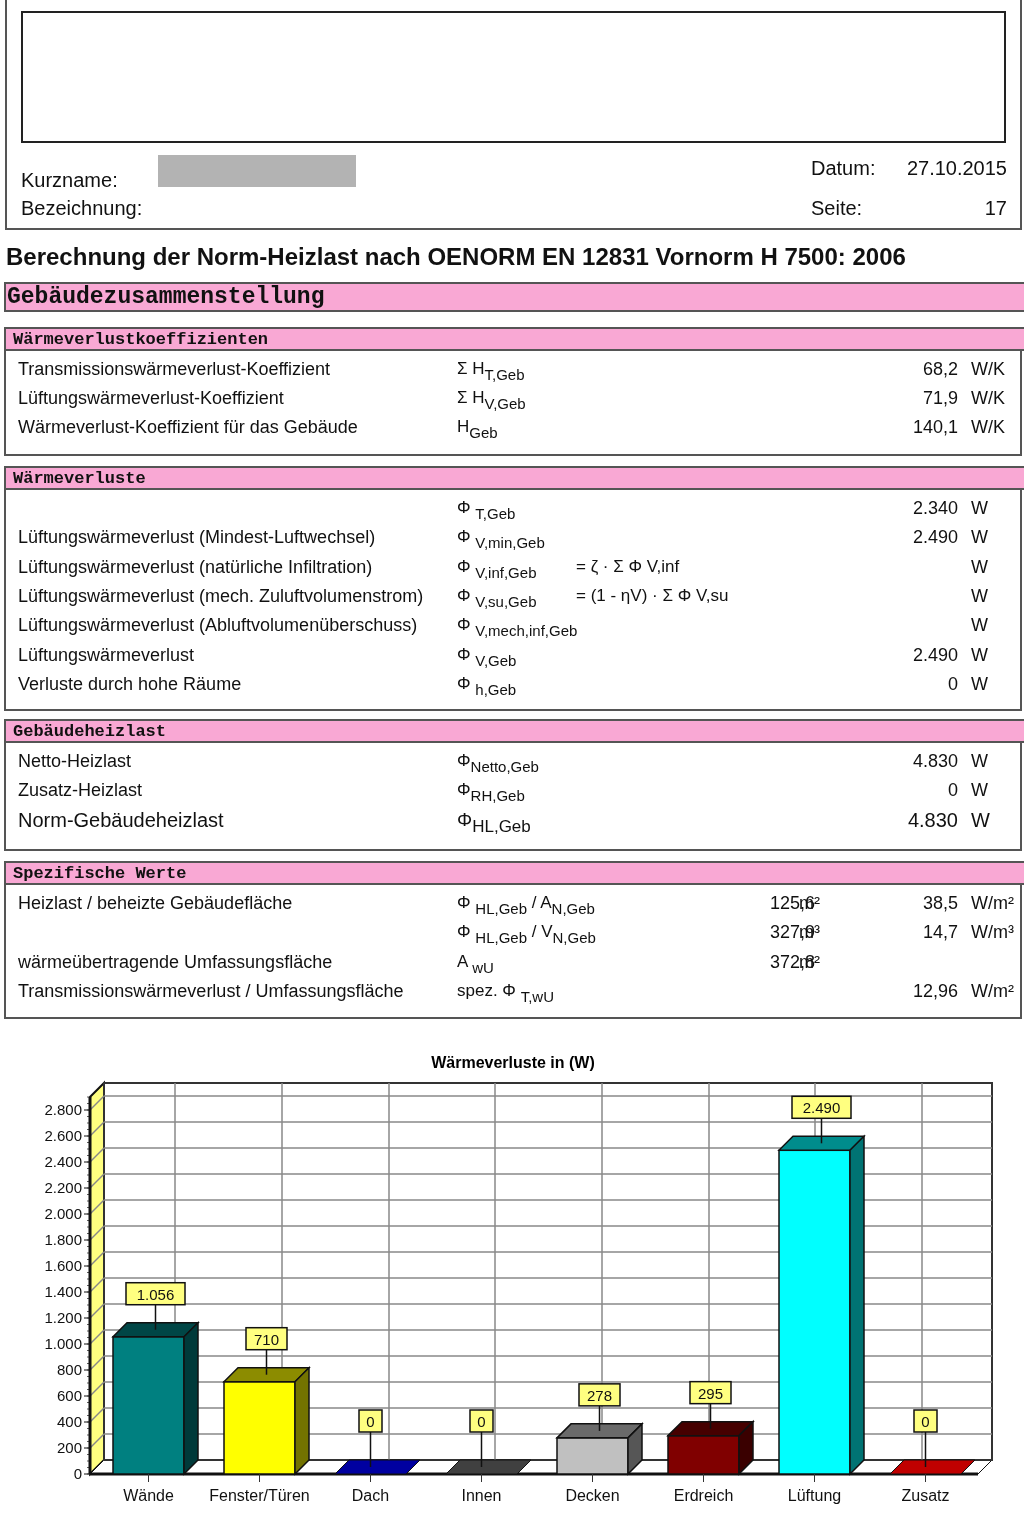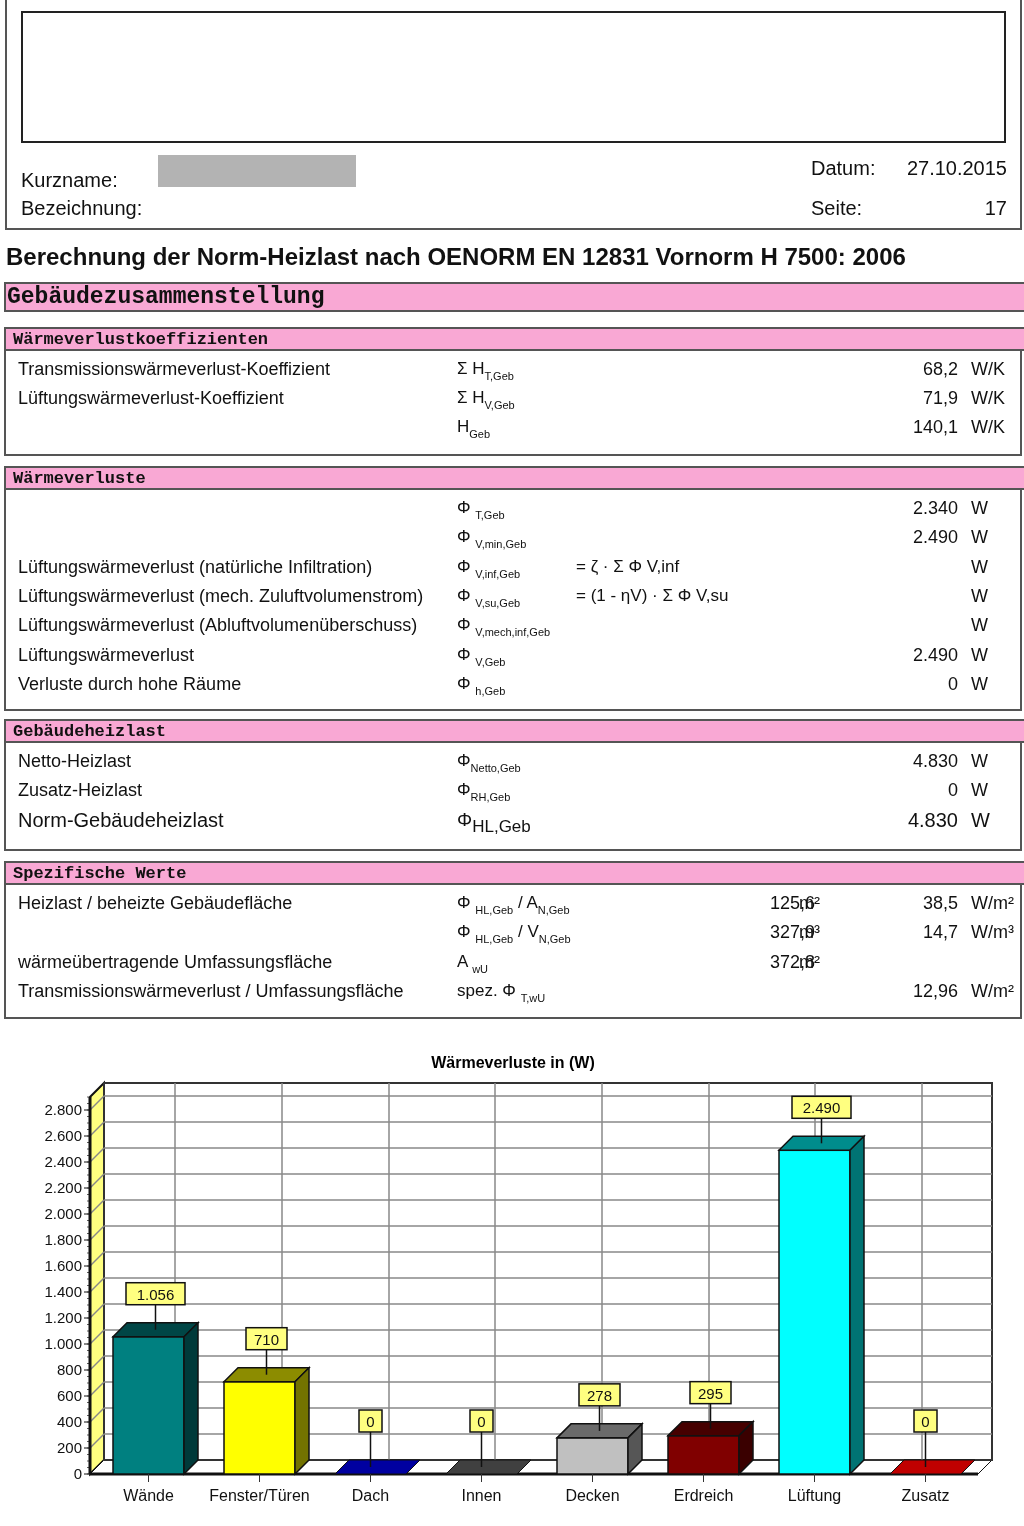--- a/index.html
+++ b/index.html
@@ -10,21 +10,21 @@
   .hdr-text { font-size:20px; }
   .redact { left:158px; top:155px; width:198px; height:32px; background:#b3b3b3; }
   .main-title { left:6px; top:243px; font-size:24px; font-weight:bold; white-space:nowrap; }
   .sec-bar { left:4px; width:1022px; background:#f9a8d4; border:2px solid #555; box-sizing:border-box; font-weight:bold;font-family:Liberation Mono, monospace; }
   .sec-big { top:282px; height:30px; font-size:23px; padding-left:1px; line-height:26px; }
   .sec { font-size:17px; height:24px; line-height:21px; padding-left:7px; }
   .sec-body { left:4px; width:1018px; border:2px solid #555; border-top:none; box-sizing:border-box; }
   .row { position:absolute; left:0; width:100%; font-size:18px; height:24px; }
   .row .lbl { position:absolute; left:12px; top:0; white-space:nowrap; }
   .row .sym { position:absolute; left:451px; top:0; white-space:nowrap; font-size:17px; }
-  .row .sym sub { font-size:11px; vertical-align:-6px; }
+  .row .sym sub { font-size:15px; vertical-align:-6px; }
   .row .val { position:absolute; right:62px; top:0; text-align:right; white-space:nowrap; }
   .row .unit { position:absolute; left:960px; top:0; white-space:nowrap; }
   .row .val2 { position:absolute; right:205px; top:0; text-align:right; white-space:nowrap; }
   .row .unit2 { position:absolute; left:793px; top:0; white-space:nowrap;text-align:right; }
   .row .formula { position:absolute; left:570px; top:0; white-space:nowrap; font-size:17px; }
   .big { font-size:20px; }
   svg text { font-family:"Liberation Sans", sans-serif; }
 </style>
 </head>
 <body>
@@ -50,35 +50,37 @@
     <span class="val" style="right:62px;">68,2</span>
     <span class="unit" style="left:965px;">W/K</span>
   </div>
   <div class="row" style="top:37px;">
     <span class="lbl">Lüftungswärmeverlust-Koeffizient</span>
     <span class="sym"><span>Σ H</span><sub>V,Geb</sub></span>
     <span class="val" style="right:62px;">71,9</span>
     <span class="unit" style="left:965px;">W/K</span>
   </div>
   <div class="row" style="top:66px;">
+    <span class="lbl">Wärmeverlust-Koeffizient für das Gebäude</span>
     <span class="sym"><span>H</span><sub>Geb</sub></span>
     <span class="val" style="right:62px;">140,1</span>
     <span class="unit" style="left:965px;">W/K</span>
   </div>
 </div>
 
 <div class="abs sec-bar sec" style="top:466px;">Wärmeverluste</div>
 <div class="abs sec-body" style="top:490px;height:221px;" id="verluste-body">
     <div class="row" style="top: 8px;">
       <span class="sym"><span>Φ</span> <sub>T,Geb</sub></span>
       <span class="formula"></span>
       <span class="val" style="right:62px;">2.340</span>
       <span class="unit" style="left:965px;">W</span>
     </div>
     <div class="row" style="top: 37.3px;">
+      <span class="lbl">Lüftungswärmeverlust (Mindest-Luftwechsel)</span>
       <span class="sym"><span>Φ</span> <sub>V,min,Geb</sub></span>
       <span class="formula"></span>
       <span class="val" style="right:62px;">2.490</span>
       <span class="unit" style="left:965px;">W</span>
     </div>
     <div class="row" style="top: 66.6px;">
       <span class="lbl">Lüftungswärmeverlust (natürliche Infiltration)</span>
       <span class="sym"><span>Φ</span> <sub>V,inf,Geb</sub></span>
       <span class="formula">=  ζ · Σ Φ V,inf</span>
       <span class="val" style="right:62px;"></span>

